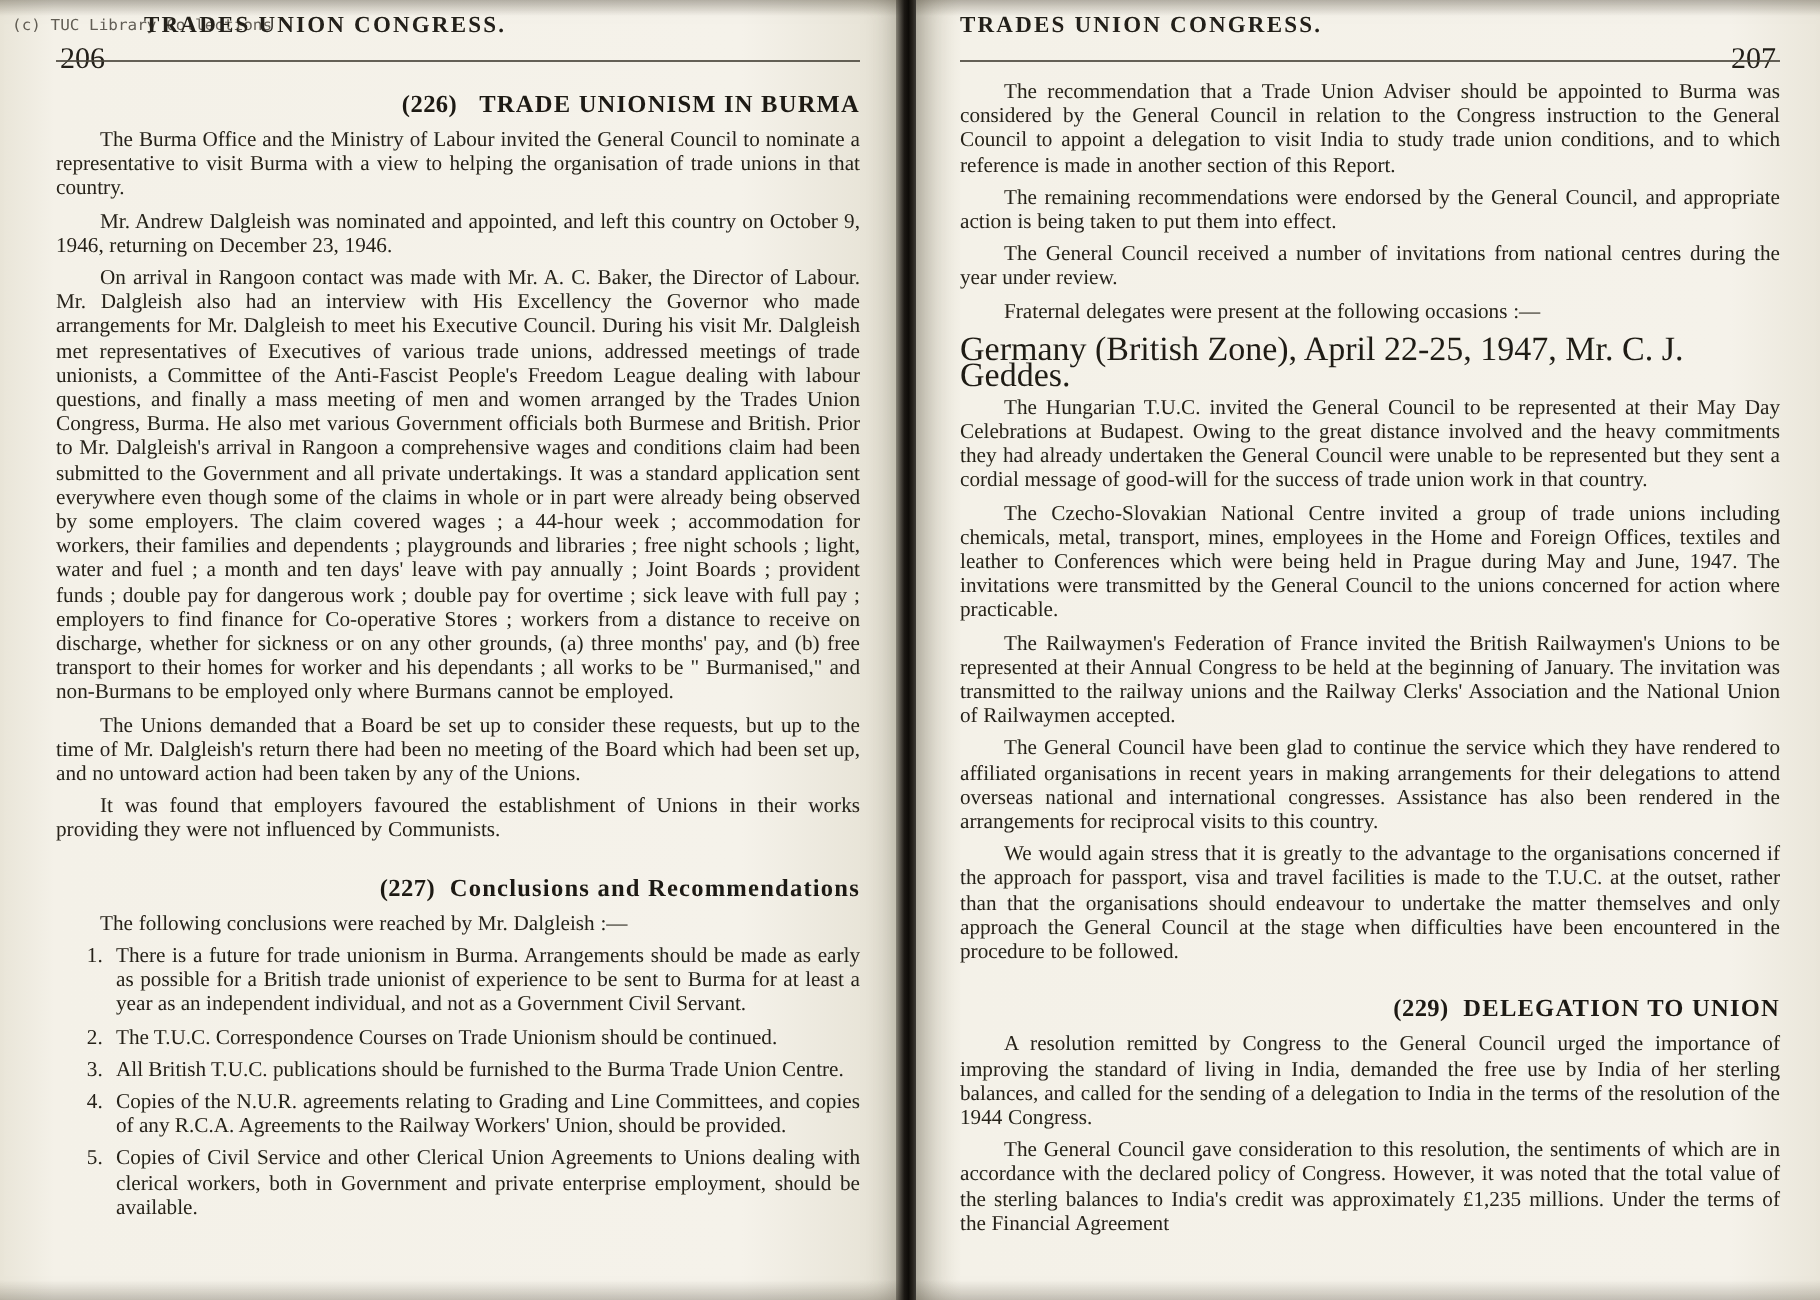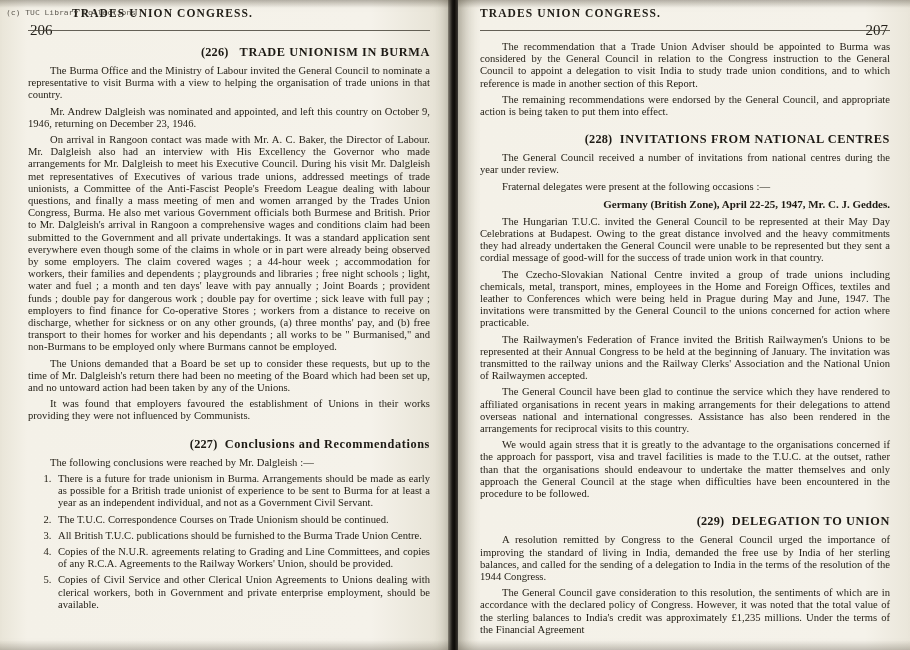--- a/index.html
+++ b/index.html
@@ -110,23 +110,23 @@
     font-size: 10.6px;
     line-height: 12.2px;
     text-align: justify;
     color: #262219;
     margin: 3px 0 4px 0;
     text-indent: 22px;
     word-spacing: 0.2px;
   }
 
   p.centerline {
-    font-size: 11px;
-    font-weight: bold;
-    text-align: right;
+    font-size: 17px;
+    font-weight: normal;
+    text-align: left;
     color: #1f1c15;
     margin: 5px 0 5px 0;
     line-height: 13px;
   }
 
   ol.conclusions {
     margin: 3px 0 0 0;
     padding: 0 0 0 26px;
     list-style: decimal;
   }
@@ -221,24 +221,20 @@
 
       <div class="runhead">
         <div class="title">TRADES  UNION  CONGRESS.</div>
         <div class="folio">207</div>
       </div>
       <div class="rule"></div>
 
       <p class="para">The recommendation that a Trade Union Adviser should be appointed to Burma was considered by the General Council in relation to the Congress instruction to the General Council to appoint a delegation to visit India to study trade union conditions, and to which reference is made in another section of this Report.</p>
       <p class="para">The remaining recommendations were endorsed by the General Council, and appropriate action is being taken to put them into effect.</p>
 
-      <h2 class="sec">
-        <span class="num">(228)</span>
-        &nbsp;<span>INVITATIONS FROM NATIONAL CENTRES</span>
-      </h2>
 
       <p class="para">The General Council received a number of invitations from national centres during the year under review.</p>
       <p class="para">Fraternal delegates were present at the following occasions :—</p>
 
       <p class="centerline">Germany (British Zone), April 22-25, 1947, Mr. C. J. Geddes.</p>
 
       <p class="para">The Hungarian T.U.C. invited the General Council to be represented at their May Day Celebrations at Budapest. Owing to the great distance involved and the heavy commitments they had already undertaken the General Council were unable to be represented but they sent a cordial message of good-will for the success of trade union work in that country.</p>
       <p class="para">The Czecho-Slovakian National Centre invited a group of trade unions including chemicals, metal, transport, mines, employees in the Home and Foreign Offices, textiles and leather to Conferences which were being held in Prague during May and June, 1947. The invitations were transmitted by the General Council to the unions concerned for action where practicable.</p>
       <p class="para">The Railwaymen's Federation of France invited the British Railwaymen's Unions to be represented at their Annual Congress to be held at the beginning of January. The invitation was transmitted to the railway unions and the Railway Clerks' Association and the National Union of Railwaymen accepted.</p>
       <p class="para">The General Council have been glad to continue the service which they have rendered to affiliated organisations in recent years in making arrangements for their delegations to attend overseas national and international congresses. Assistance has also been rendered in the arrangements for reciprocal visits to this country.</p>

